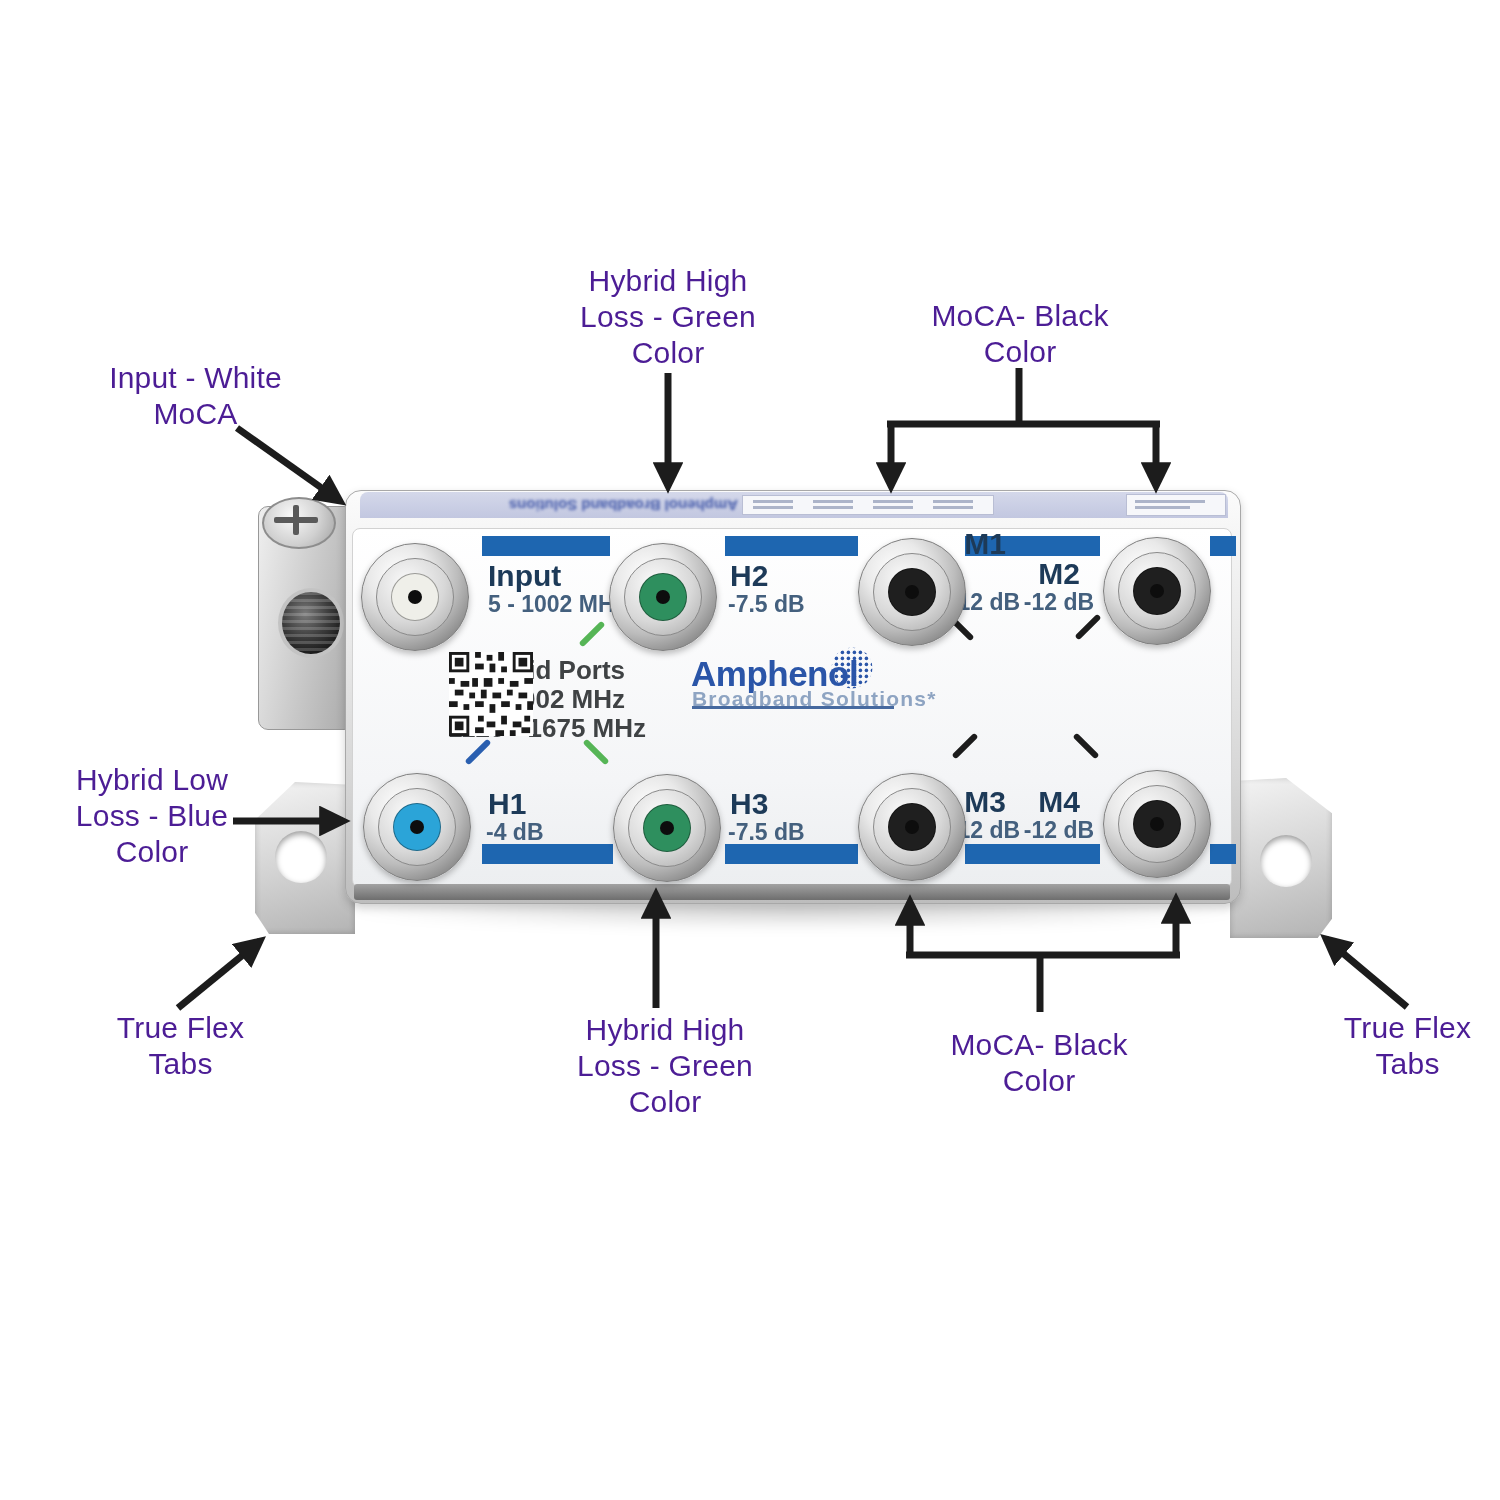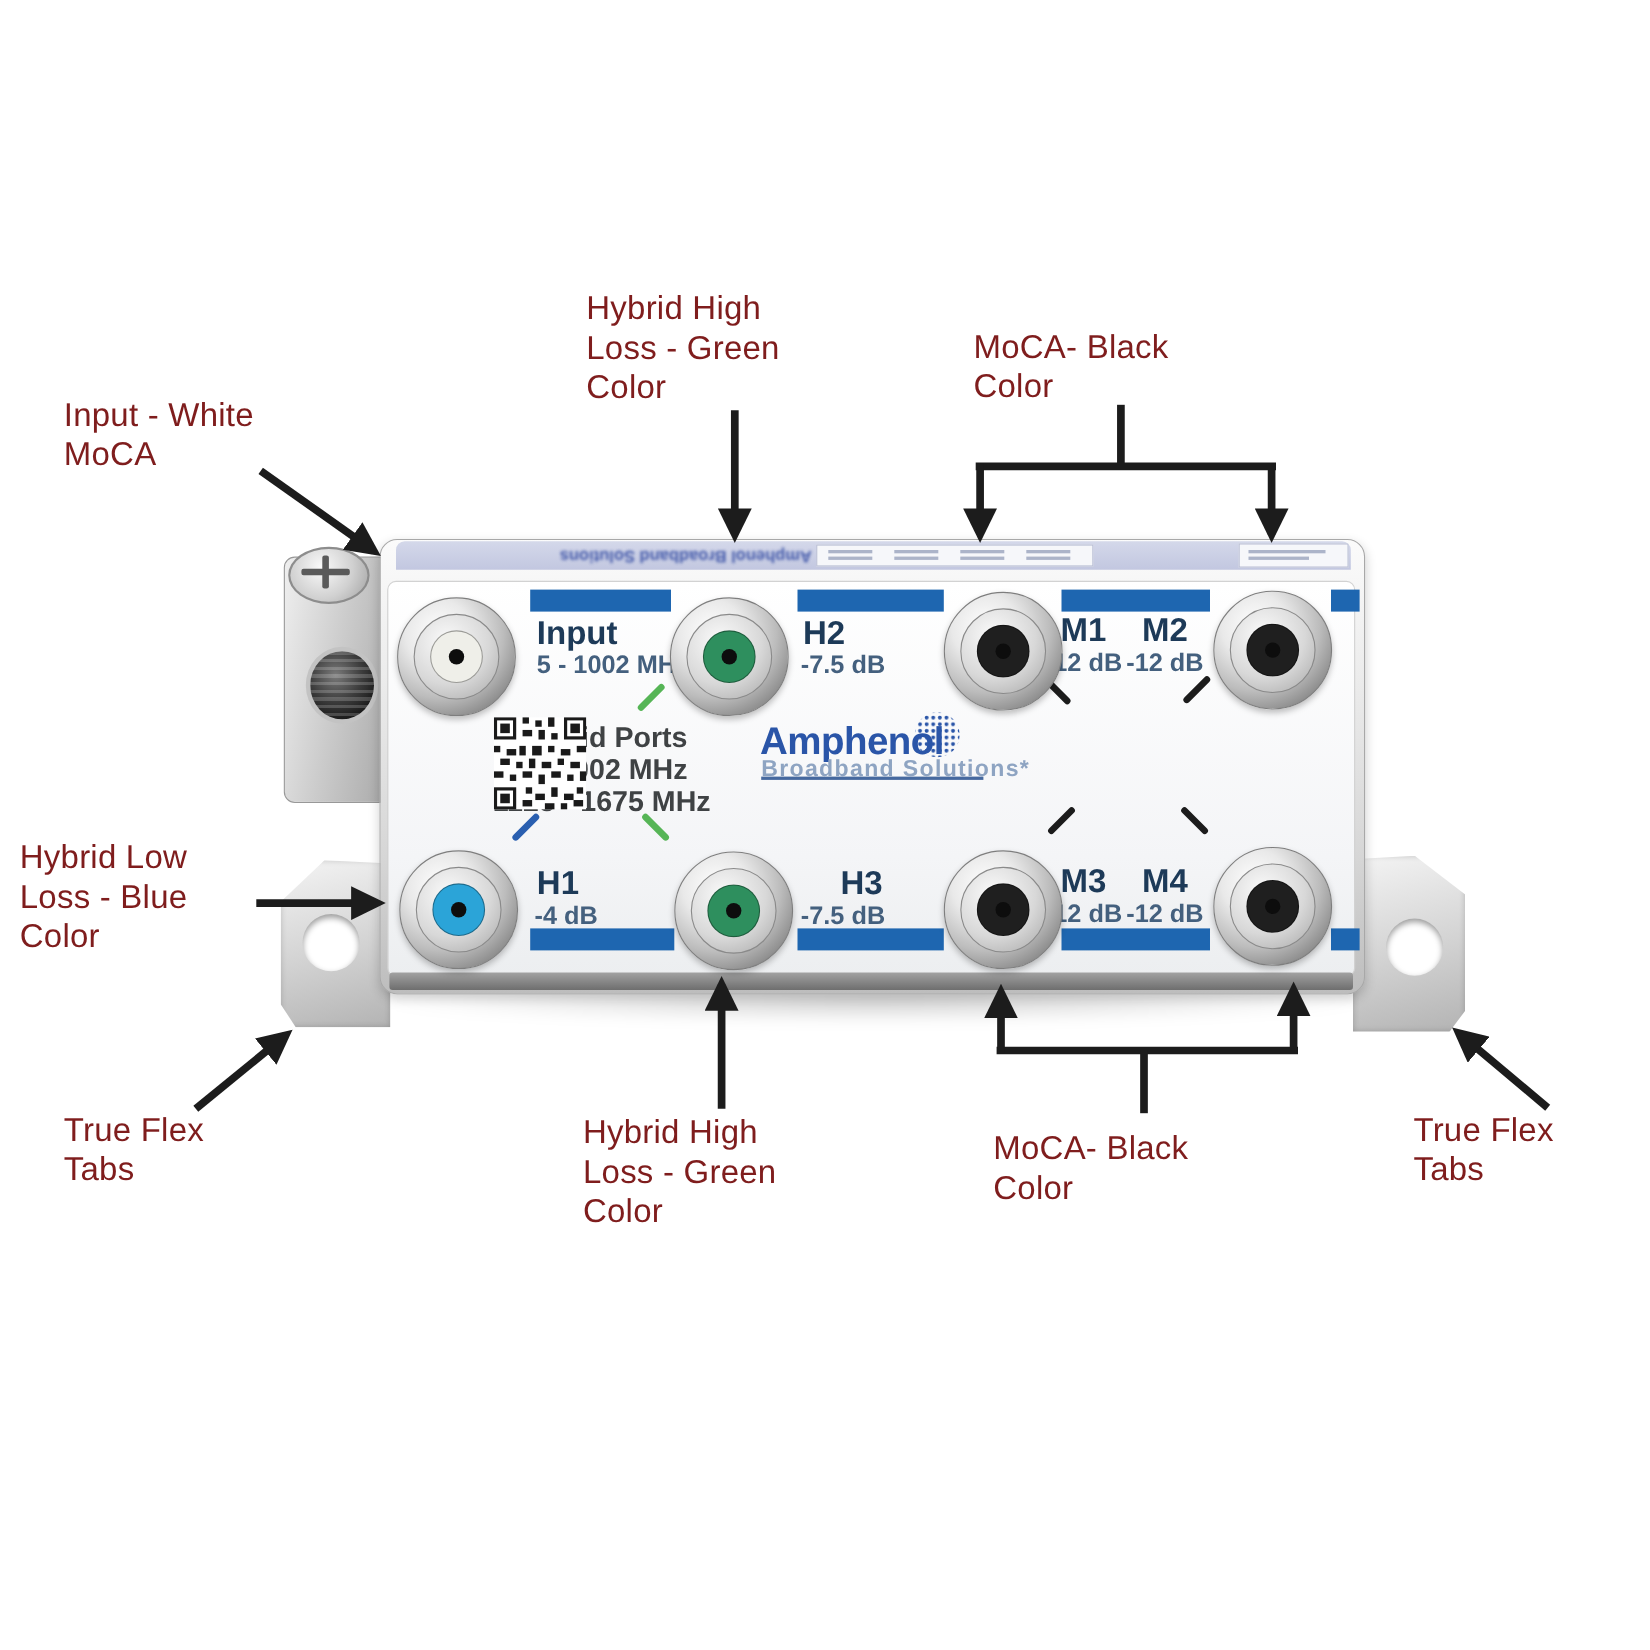--- a/index.html
+++ b/index.html
@@ -1,21 +1,21 @@
 <!DOCTYPE html>
 <html><head>
 <meta charset="utf-8">
 <style>
   html,body{margin:0;padding:0;background:#fff}
   #canvas{position:relative;width:1500px;height:1500px;background:#fff;overflow:hidden;
           font-family:"Liberation Sans",sans-serif}
   .abs{position:absolute}
   
-  .ann{position:absolute;font:400 30px/36px "Liberation Sans",sans-serif;color:#7f1d1d;
-       white-space:pre-line;letter-spacing:.2px}
+  .ann{position:absolute;font:400 30px/36px "Liberation Sans",sans-serif;color:#4c1d95;
+       text-align:center;white-space:pre-line;letter-spacing:.2px}
   
   .pname{position:absolute;font:700 30px/32px "Liberation Sans",sans-serif;color:#1d3a58}
   .pval{position:absolute;font:700 23px/25px "Liberation Sans",sans-serif;color:#44607e}
   .pc{text-align:center}
   .bar{position:absolute;height:20px;background:#1e66b0}
   .ctr{position:absolute;font:700 26px/29px "Liberation Sans",sans-serif;color:#3f4244;
        text-align:center;white-space:pre-line}
   .tick{position:absolute;width:32px;height:6px;border-radius:3px}
   
   .body{position:absolute;left:345px;top:490px;width:894px;height:412px;border-radius:16px;
@@ -113,28 +113,28 @@
   <div class="bar z5" style="left:1210px;top:536px;width:26px"></div>
   <div class="bar z5" style="left:482px;top:844px;width:131px"></div>
   <div class="bar z5" style="left:725px;top:844px;width:133px"></div>
   <div class="bar z5" style="left:965px;top:844px;width:135px"></div>
   <div class="bar z5" style="left:1210px;top:844px;width:26px"></div>
 
   <div class="pname z6" style="left:488px;top:560px">Input</div>
   <div class="pval z6" style="left:488px;top:592px">5 - 1002 MHz</div>
   <div class="pname z6" style="left:730px;top:560px">H2</div>
   <div class="pval z6" style="left:728px;top:592px">-7.5 dB</div>
-  <div class="pname pc z6" style="left:952px;top:558px;width:66px">M1</div>
+  <div class="pname pc z6" style="left:952px;top:528px;width:66px">M1</div>
   <div class="pval pc z6" style="left:942px;top:590px;width:86px">-12 dB</div>
   <div class="pname pc z6" style="left:1026px;top:558px;width:66px">M2</div>
   <div class="pval pc z6" style="left:1016px;top:590px;width:86px">-12 dB</div>
 
   <div class="pname z6" style="left:488px;top:788px">H1</div>
   <div class="pval z6" style="left:486px;top:820px">-4 dB</div>
-  <div class="pname z6" style="left:764px;top:788px">H3</div>
+  <div class="pname z6" style="left:730px;top:788px">H3</div>
   <div class="pval z6" style="left:728px;top:820px">-7.5 dB</div>
   <div class="pname pc z6" style="left:952px;top:786px;width:66px">M3</div>
   <div class="pval pc z6" style="left:942px;top:818px;width:86px">-12 dB</div>
   <div class="pname pc z6" style="left:1026px;top:786px;width:66px">M4</div>
   <div class="pval pc z6" style="left:1016px;top:818px;width:86px">-12 dB</div>
 
   <div class="ctr z6" style="left:447px;top:656px;width:200px">Hybrid Ports
 5 - 1002 MHz
 1125 - 1675 MHz</div>
 

